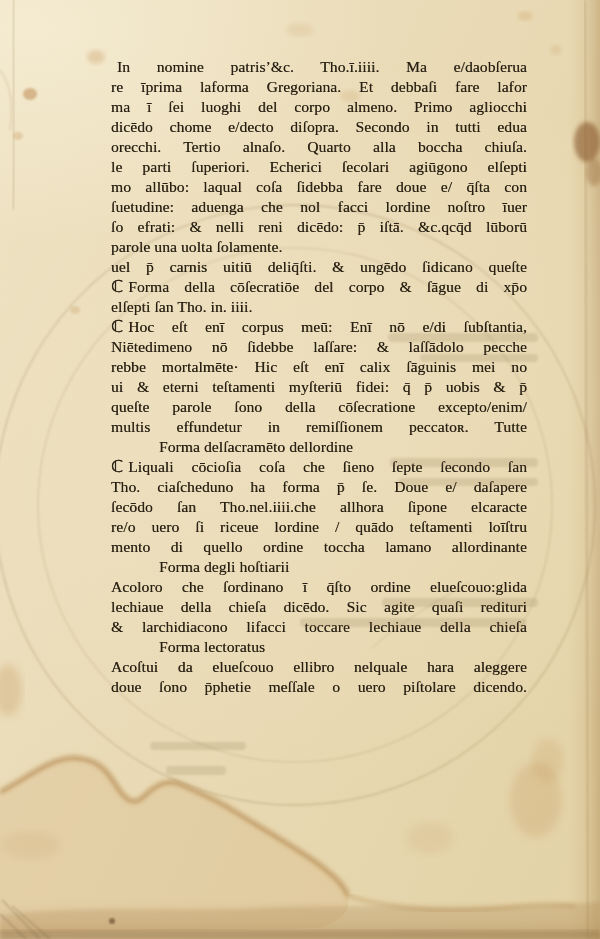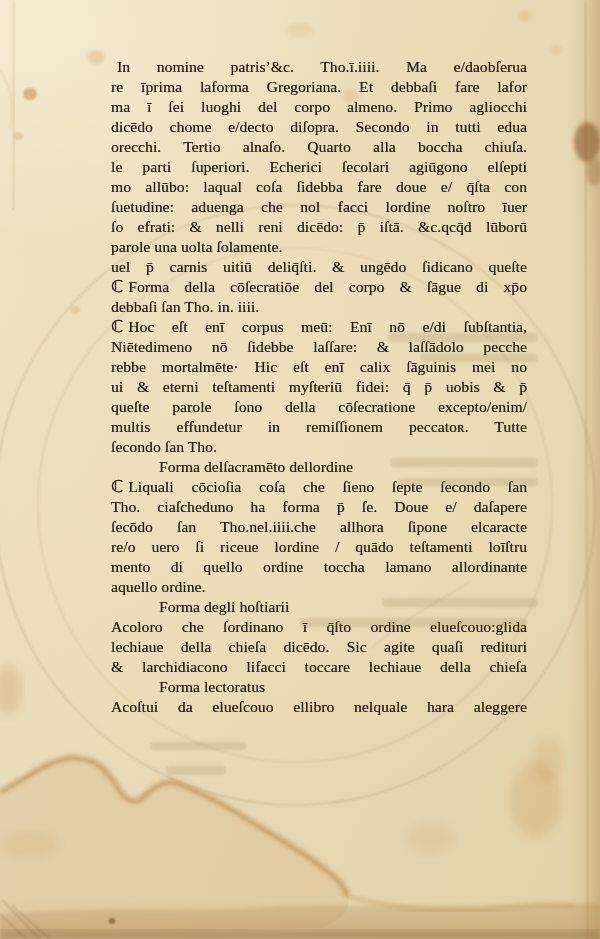--- a/index.html
+++ b/index.html
@@ -57,41 +57,40 @@
       <div class="line j"><span>ma ī ſei luoghi del corpo almeno. Primo agliocchi</span></div>
       <div class="line j"><span>dicēdo chome e/decto diſopra. Secondo in tutti edua</span></div>
       <div class="line j"><span>orecchi. Tertio alnaſo. Quarto alla boccha chiuſa.</span></div>
       <div class="line j"><span>le parti ſuperiori. Echerici ſecolari agiūgono elſepti</span></div>
       <div class="line j"><span>mo allūbo: laqual coſa ſidebba fare doue e/ q̄ſta con</span></div>
       <div class="line j"><span>ſuetudine: aduenga che nol facci lordine noſtro īuer</span></div>
       <div class="line j"><span>ſo efrati: &amp; nelli reni dicēdo: p̄ iſtā. &amp;c.qcq̄d lūborū</span></div>
       <div class="line"><span>parole una uolta ſolamente.</span></div>
       <div class="line j"><span>uel p̄ carnis uitiū deliq̄ſti. &amp; ungēdo ſidicano queſte</span></div>
       <div class="line j"><span class="cap">ℂ</span><span>Forma della cōſecratiōe del corpo &amp; ſāgue di xp̄o</span></div>
-      <div class="line"><span>debbaſi ſan Tho. in. iiii.</span></div>
+      <div class="line"><span>elſepti ſan Tho. in. iiii.</span></div>
       <div class="line j"><span class="cap">ℂ</span><span>Hoc eſt enī corpus meū: Enī nō e/di ſubſtantia,</span></div>
       <div class="line j"><span>Niētedimeno nō ſidebbe laſſare: &amp; laſſādolo pecche</span></div>
       <div class="line j"><span>rebbe mortalmēte· Hic eſt enī calix ſāguinis mei no</span></div>
       <div class="line j"><span>ui &amp; eterni teſtamenti myſteriū fidei: q̄ p̄ uobis &amp; p̄</span></div>
       <div class="line j"><span>queſte parole ſono della cōſecratione excepto/enim/</span></div>
       <div class="line j"><span>multis effundetur in remiſſionem peccatoʀ. Tutte</span></div>
-      <div class="line"><span>ſecondo ſan Tho.</span></div>
       <div class="line head" style="padding-left: 48px;"><span>Forma delſacramēto dellordine</span></div>
       <div class="line j"><span class="cap">ℂ</span><span>Liquali cōcioſia coſa che ſieno ſepte ſecondo ſan</span></div>
       <div class="line j"><span>Tho. ciaſcheduno ha forma p̄ ſe. Doue e/ daſapere</span></div>
       <div class="line j"><span>ſecōdo ſan Tho.nel.iiii.che allhora ſipone elcaracte</span></div>
       <div class="line j"><span>re/o uero ſi riceue lordine / quādo teſtamenti loīſtru</span></div>
       <div class="line j"><span>mento di quello ordine toccha lamano allordinante</span></div>
-      <div class="line"><span>aquello ordine.</span></div>
       <div class="line head" style="padding-left: 48px;"><span>Forma degli hoſtiarii</span></div>
       <div class="line j"><span>Acoloro che ſordinano ī q̄ſto ordine elueſcouo:glida</span></div>
       <div class="line j"><span>lechiaue della chieſa dicēdo. Sic agite quaſi redituri</span></div>
       <div class="line j"><span>&amp; larchidiacono lifacci toccare lechiaue della chieſa</span></div>
       <div class="line head" style="padding-left: 48px;"><span>Forma lectoratus</span></div>
       <div class="line j"><span>Acoſtui da elueſcouo ellibro nelquale hara aleggere</span></div>
+      <div class="line j"><span>doue ſono p̄phetie meſſale o uero piſtolare dicendo.</span></div>
     </div>
 
   <svg class="overlay" width="600" height="939" viewBox="0 0 600 939">
     <defs>
       <filter id="b1">
           <feGaussianBlur stdDeviation="1"></feGaussianBlur>
         </filter>
       <filter id="b2">
           <feGaussianBlur stdDeviation="2.2"></feGaussianBlur>
         </filter>

